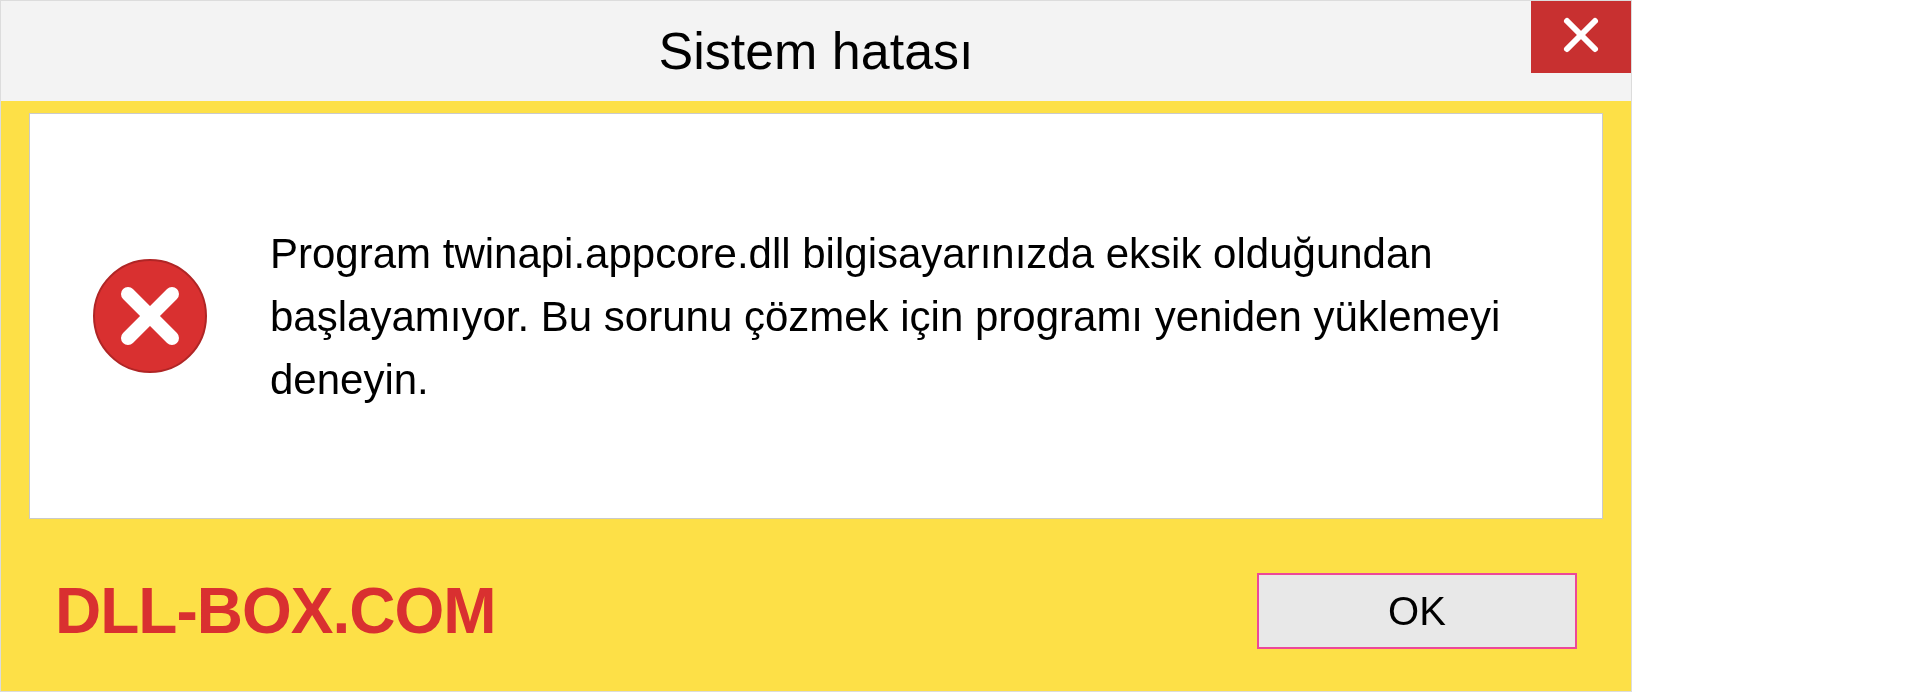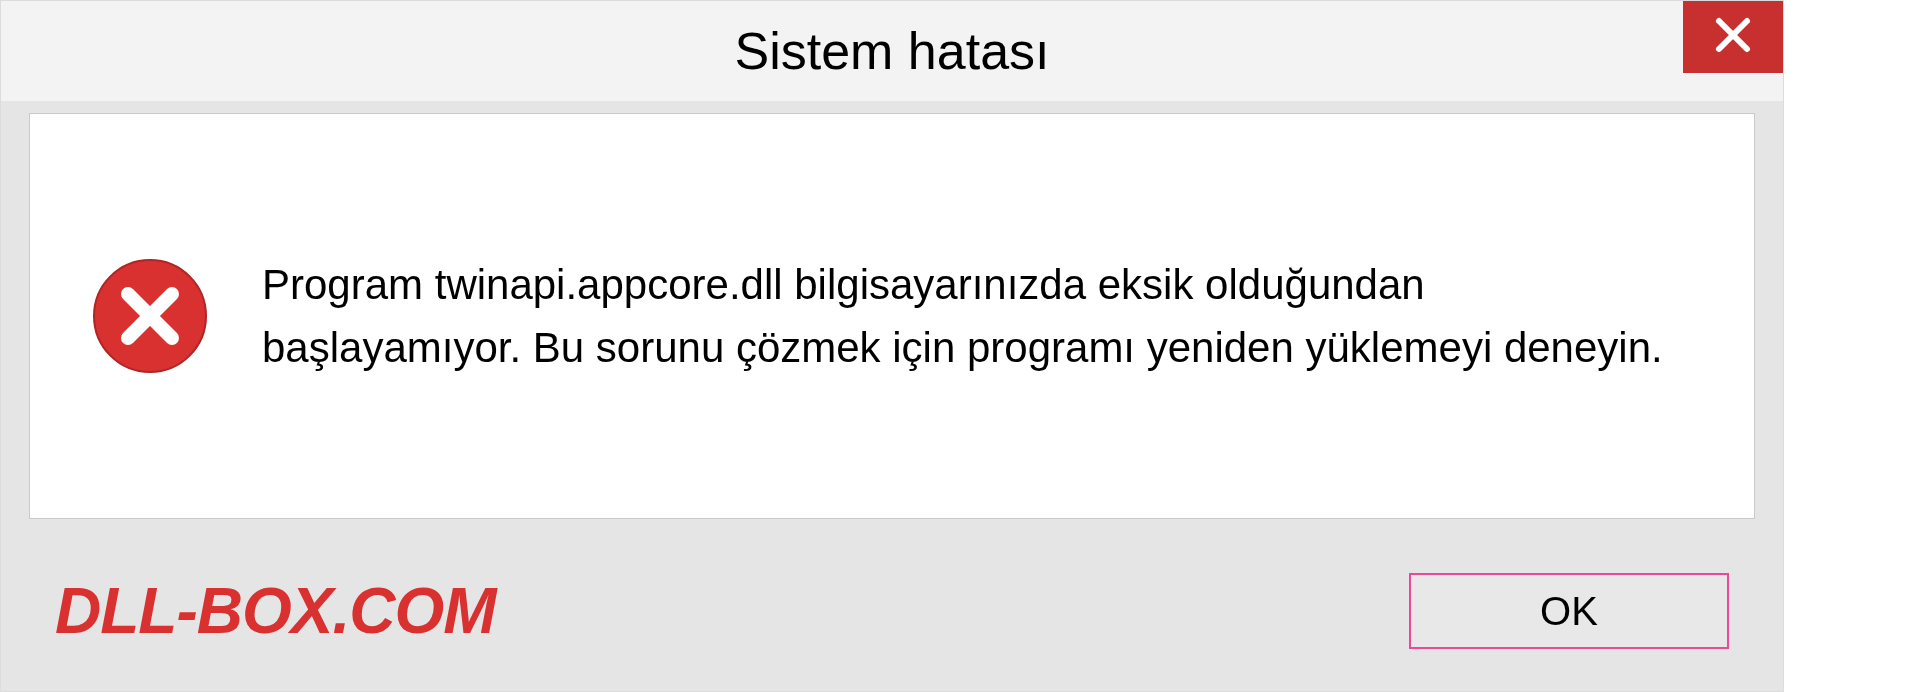--- a/index.html
+++ b/index.html
@@ -9,23 +9,23 @@
     }
     body {
       font-family: "Segoe UI", Tahoma, Arial, sans-serif;
       background: #ffffff;
       width: 1920px;
       height: 692px;
       overflow: hidden;
     }
     .dialog {
       position: relative;
-      width: 1784px;
+      width: 1632px;
       height: 692px;
-      background: #e5e5e5;
+      background: #fde047;
       border: 1px solid #dcdcdc;
     }
     .title-bar {
       display: flex;
       align-items: center;
       justify-content: center;
       height: 100px;
       position: relative;
       background: #f3f3f3;
     }
@@ -52,20 +52,21 @@
       height: 40px;
     }
     .content-area {
       margin: 12px 28px 12px 28px;
       border: 1px solid #cacaca;
       background: #ffffff;
       height: 406px;
       display: flex;
       align-items: center;
       padding: 1px 60px;
+      gap: 8px;
     }
     .error-icon {
       flex-shrink: 0;
       width: 120px;
       height: 120px;
       margin-right: 52px;
       display: flex;
       align-items: center;
       justify-content: center;
     }
@@ -88,21 +89,20 @@
       display: flex;
       align-items: center;
       justify-content: space-between;
       padding: 0 54px;
     }
     .watermark {
       font-size: 64px;
       font-weight: 900;
       color: #d93030;
       letter-spacing: -1px;
-      font-style: italic;
       font-family: Arial, sans-serif;
     }
     .ok-button {
       width: 320px;
       height: 76px;
       background: #e8e8e8;
       border: 2px solid #ec4899;
       font-size: 40px;
       color: #000000;
       display: flex;

